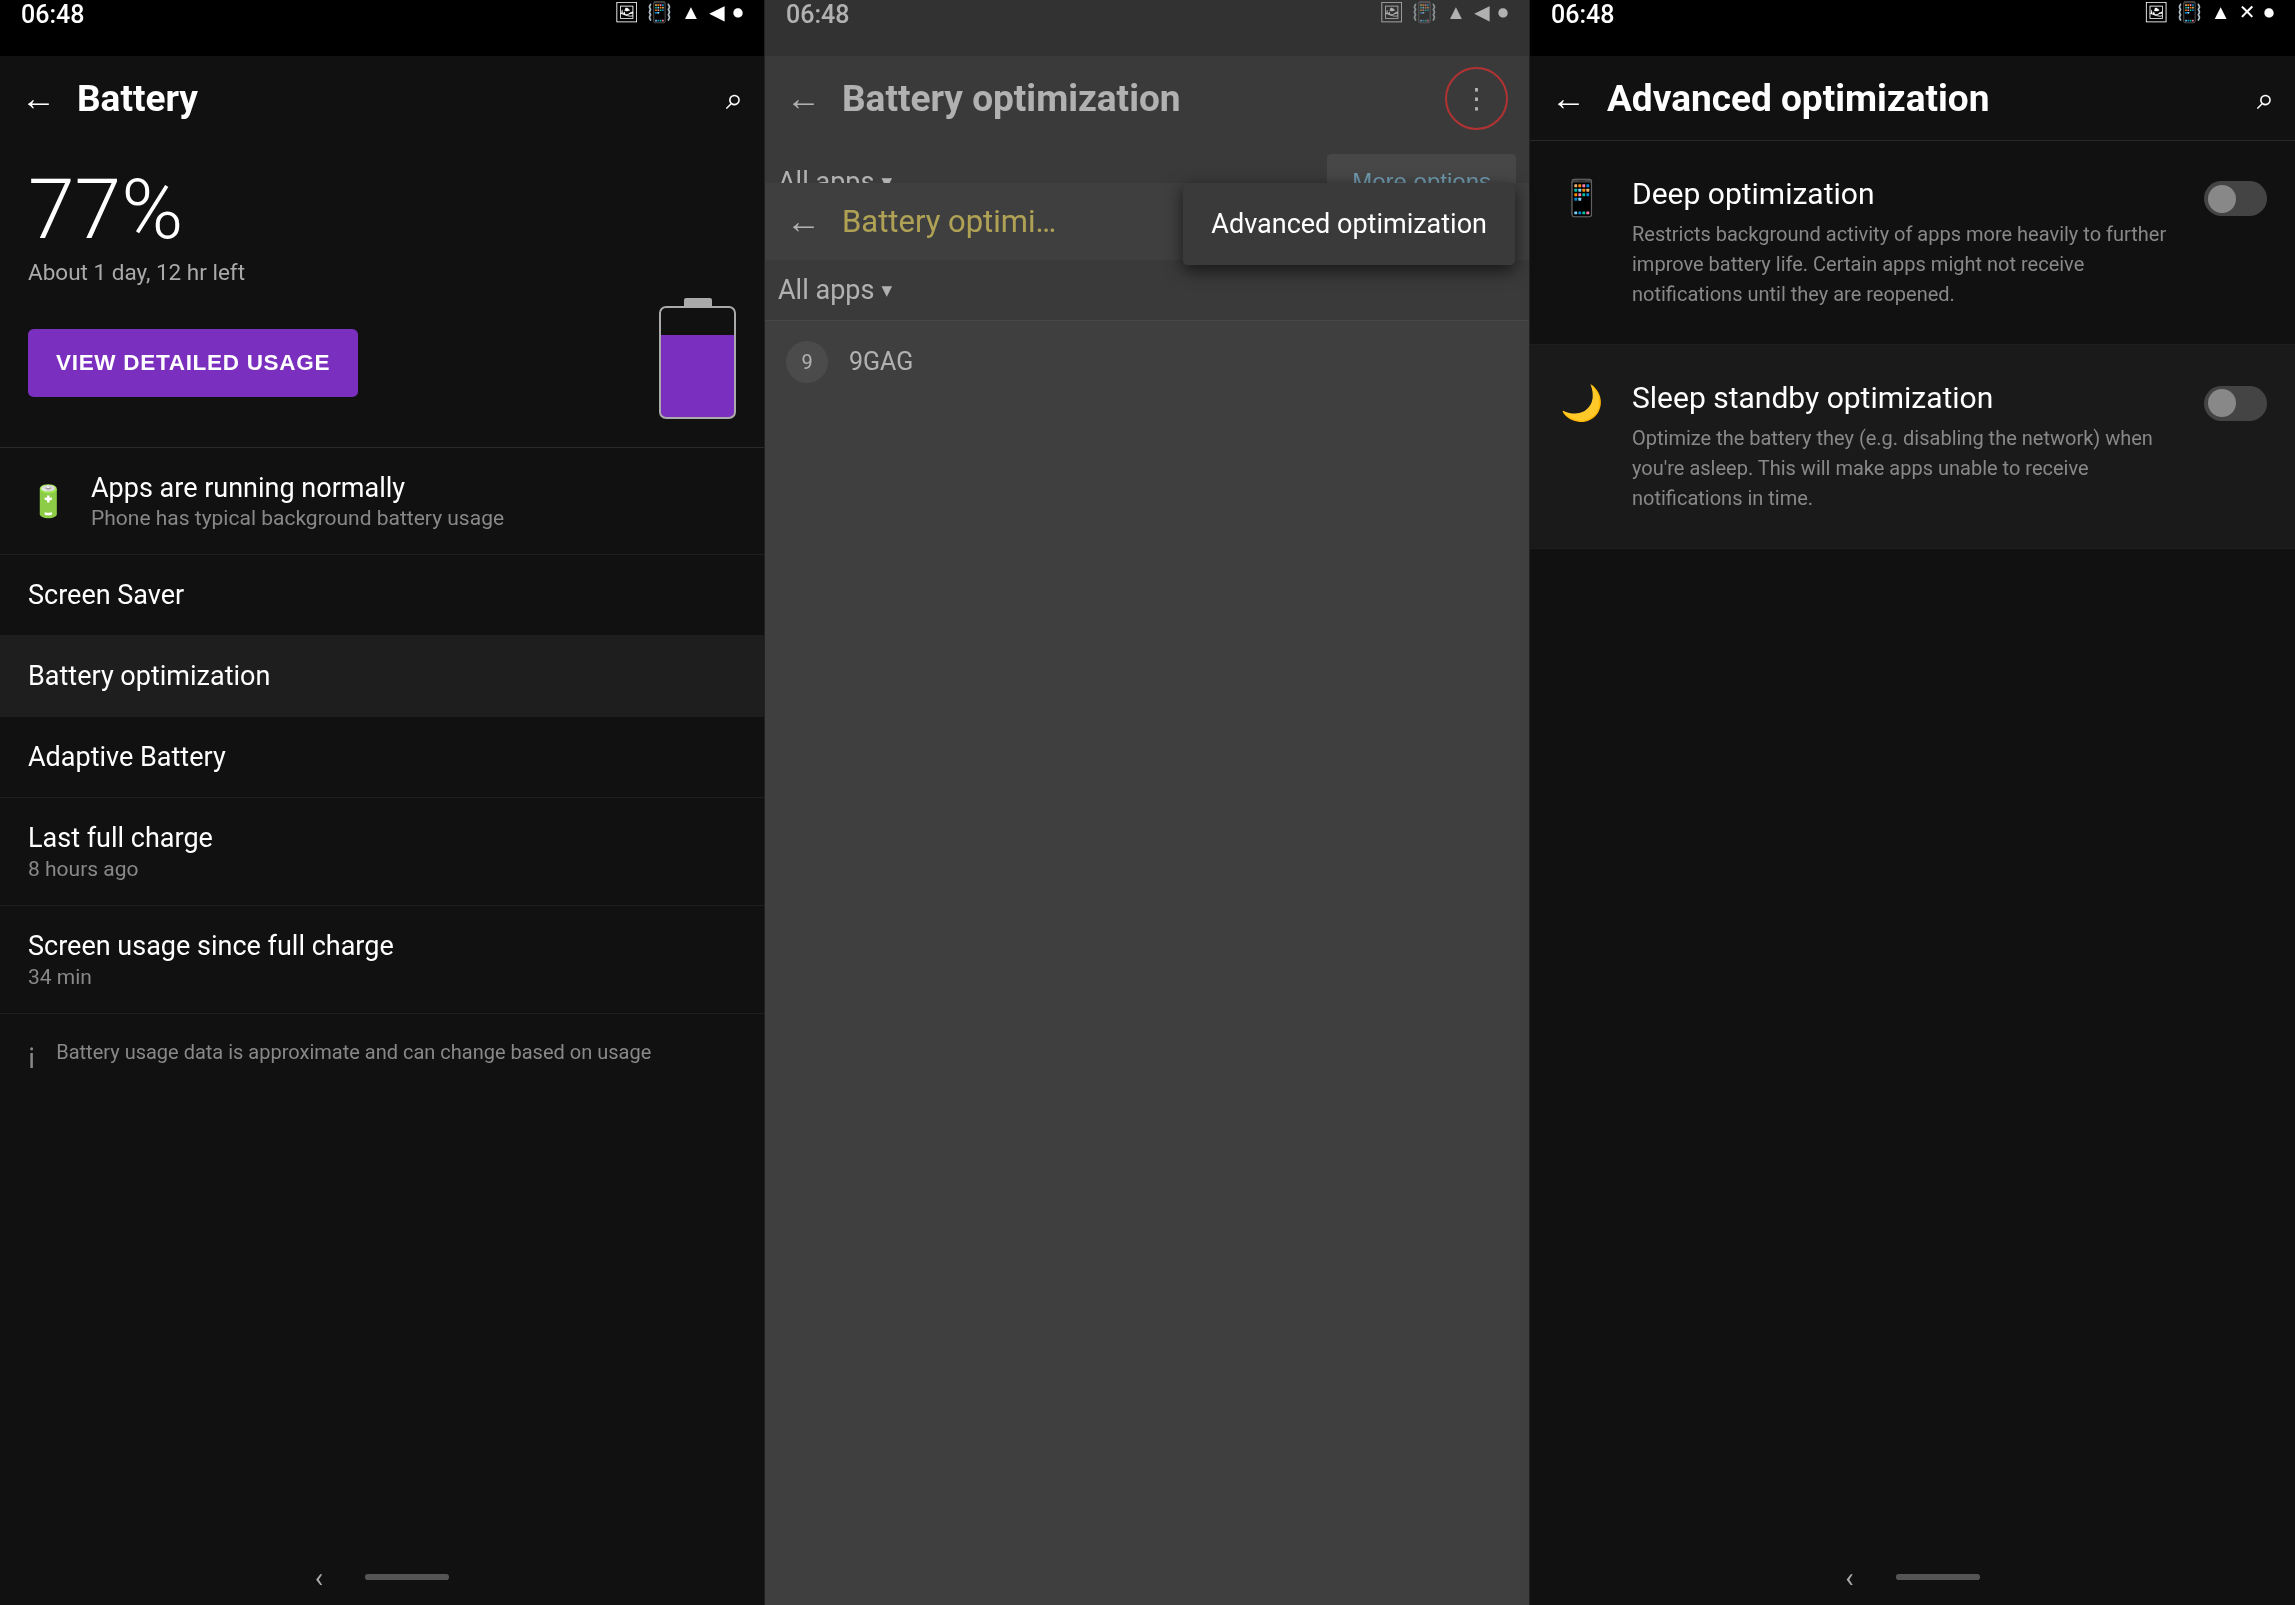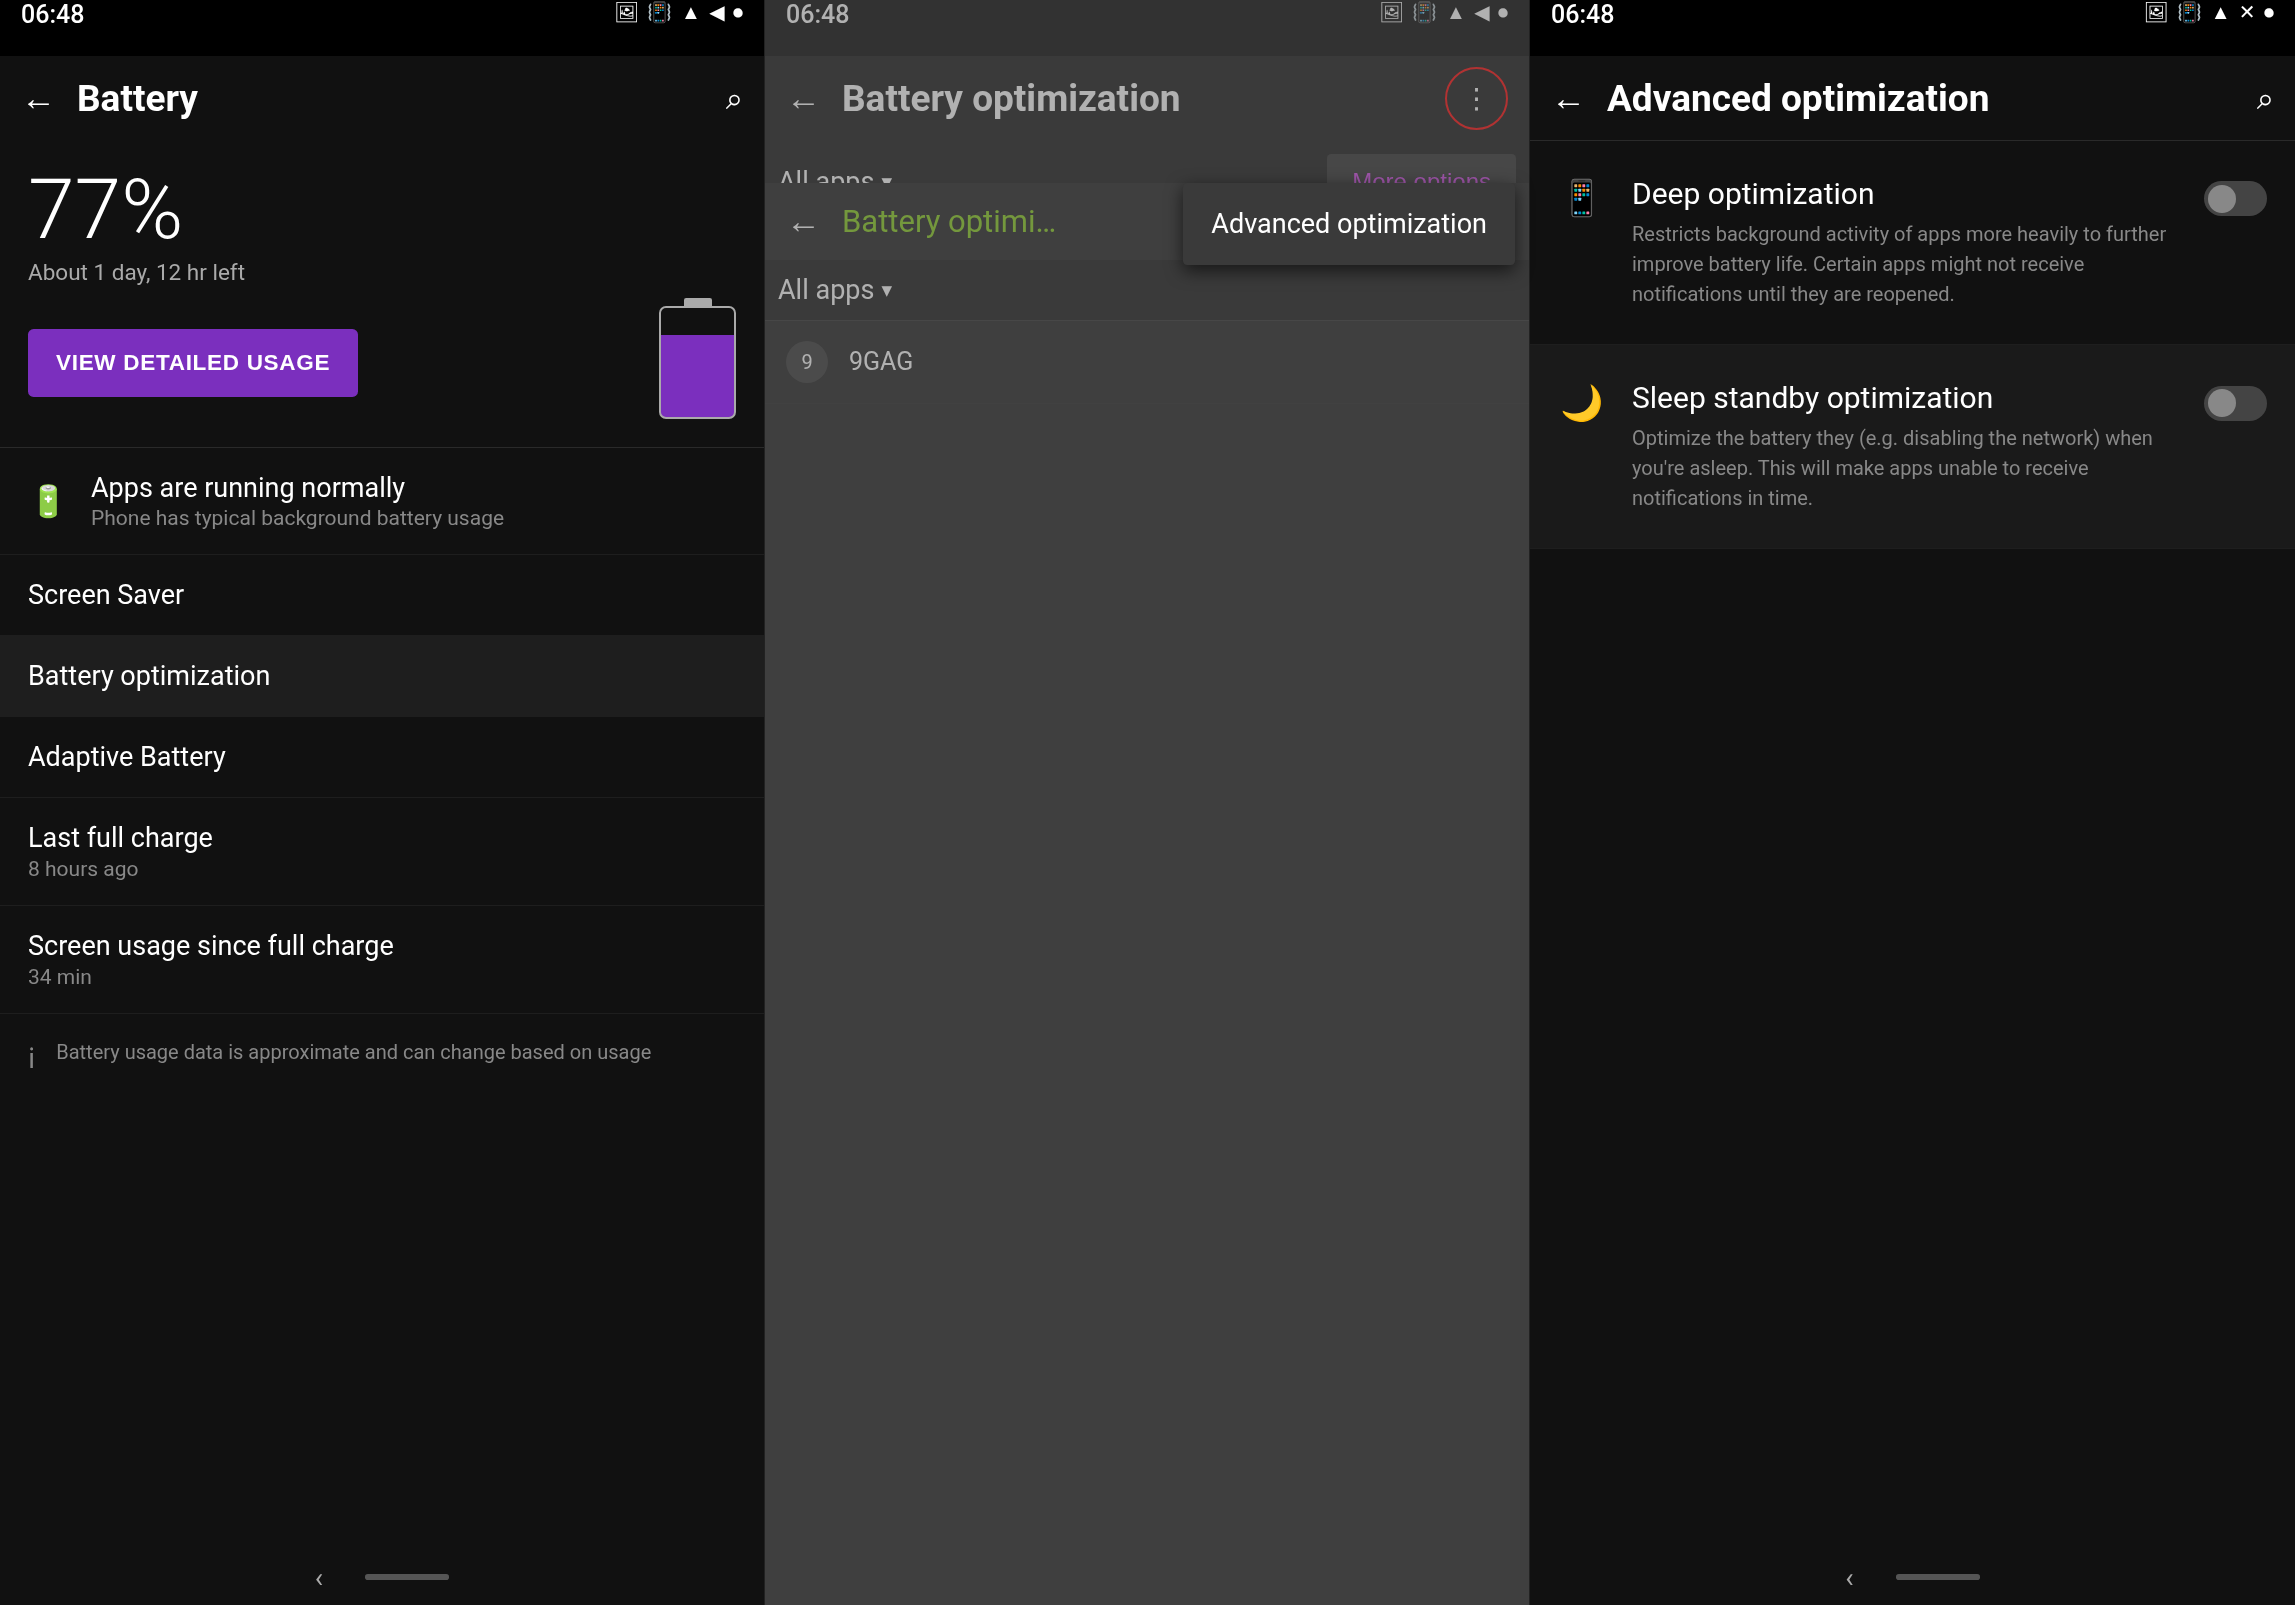--- a/index.html
+++ b/index.html
@@ -164,21 +164,21 @@
       display: flex;
       align-items: center;
       gap: 7px;
       color: #fff;
       font-size: 27px;
     }
     .p2-dropdown-arrow { font-size: 21px; }
     .more-options-btn {
       margin-left: auto;
       background: #2a2a2a;
-      color: #d946ef;
+      color: #7dd3fc;
       border: none;
       border-radius: 4.2px;
       padding: 14px 25px;
       font-size: 24px;
       cursor: pointer;
       text-align: center;
     }
     .three-dots-circle {
       width: 63px;
       height: 63px;
@@ -236,21 +236,21 @@
     }
     .sub-toolbar {
       height: 77px;
       display: flex;
       align-items: center;
       padding: 0 21px;
       gap: 21px;
       background: #1a1a1a;
     }
     .sub-toolbar-title {
-      color: #84cc16;
+      color: #fde047;
       font-size: 31px;
       font-weight: 400;
     }
 
     
     .adv-opt-item {
       display: flex;
       align-items: flex-start;
       padding: 35px 28px;
       gap: 25px;

